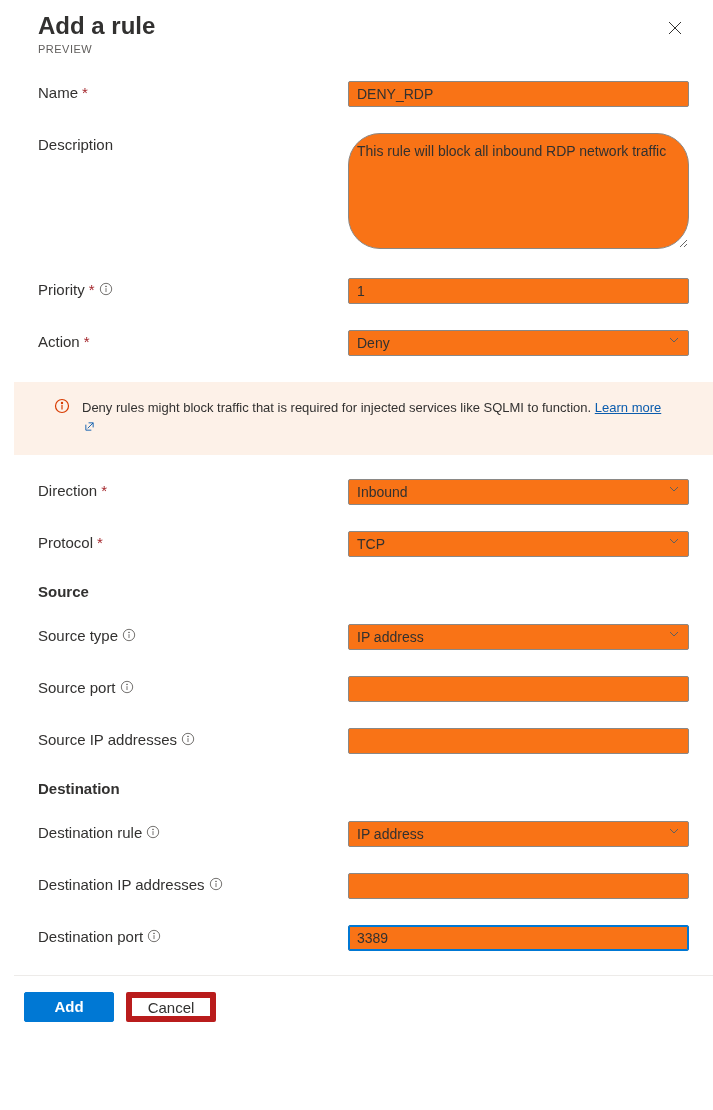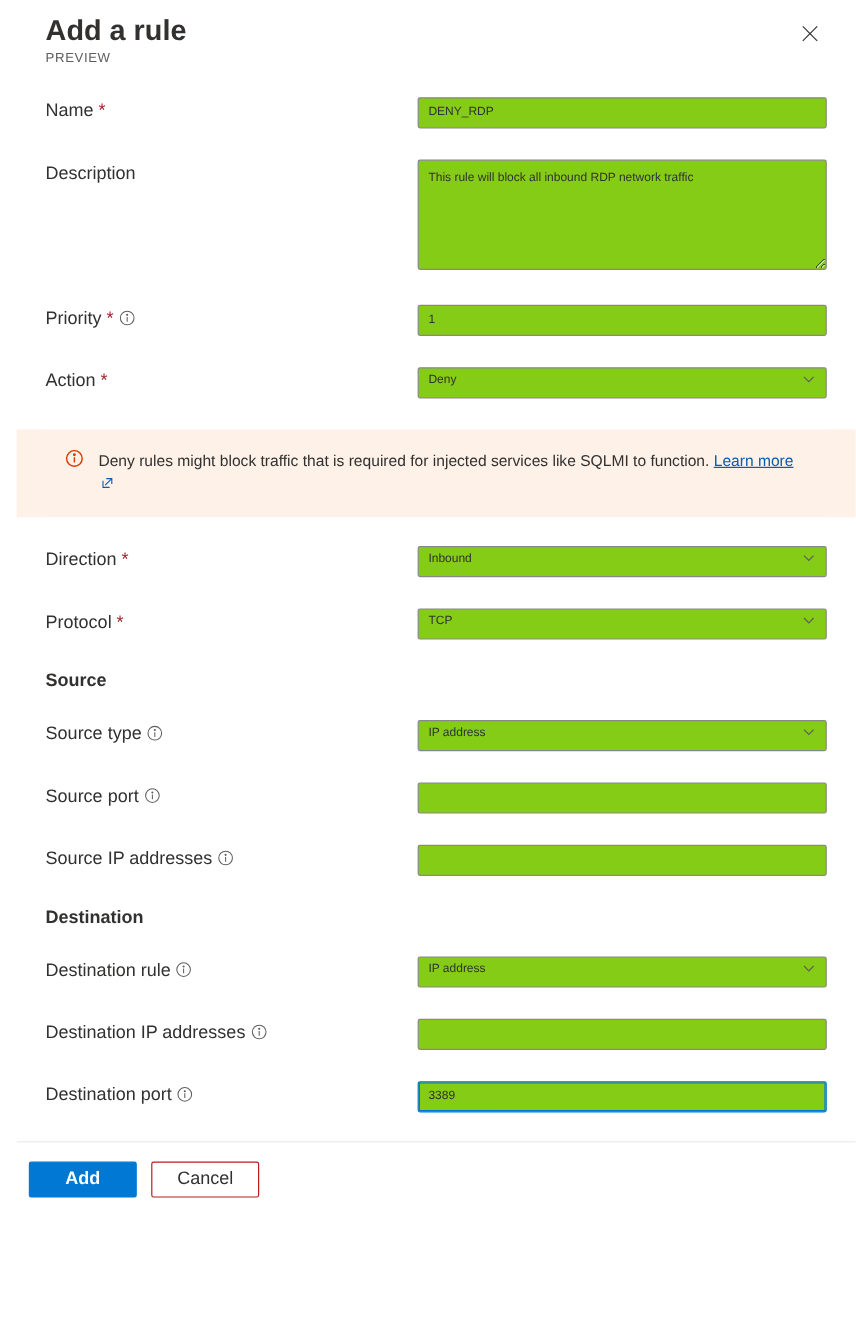--- a/index.html
+++ b/index.html
@@ -61,33 +61,34 @@
     color: #323130;
     font-size: 15px;
   }
   .req { color:#a4262c; }
   .field-col { flex:1; }
   .input, .select, .textarea {
     box-sizing: border-box;
     width: 100%;
     border: 1px solid #8a8886;
     border-radius: 2px;
-    background: #84cc16;
+    background: #f97316;
     font-family: inherit;
-    font-size: 10px;
+    font-size: 14px;
     color: #323130;
     padding: 3px 8px;
     line-height: 1.4;
     height: 26px;
   }
   .textarea {
-    height: 92px;
+    height: 116px;
     resize: both;
     padding: 8px 8px;
     line-height: 1.4;
+    border-radius: 32px;
   }
   .select {
     position: relative;
     display: flex;
     align-items: flex-start;
     justify-content: space-between;
     cursor: pointer;
     height: 26px;
   }
   .select .chev { color:#605e5c; flex-shrink:0; margin-left:8px; }
@@ -148,21 +149,21 @@
     box-sizing: border-box;
   }
   .btn-primary {
     background: #0078d4;
     border: 1px solid #0078d4;
     color: #ffffff;
     font-weight: 600;
   }
   .btn-default {
     background: #ffffff;
-    border: 1px solid #b91c1c;
+    border: 6px solid #b91c1c;
     color: #323130;
   }
   .ext-icon {
     display:inline-block;
     vertical-align: -1px;
     margin-left: 2px;
   }
 </style>
 </head>
 <body>

